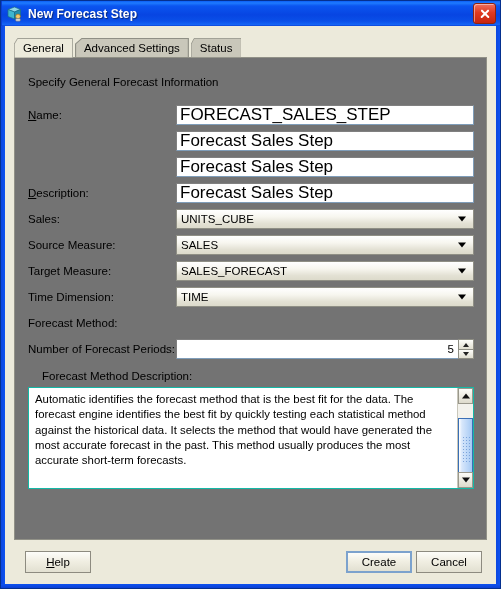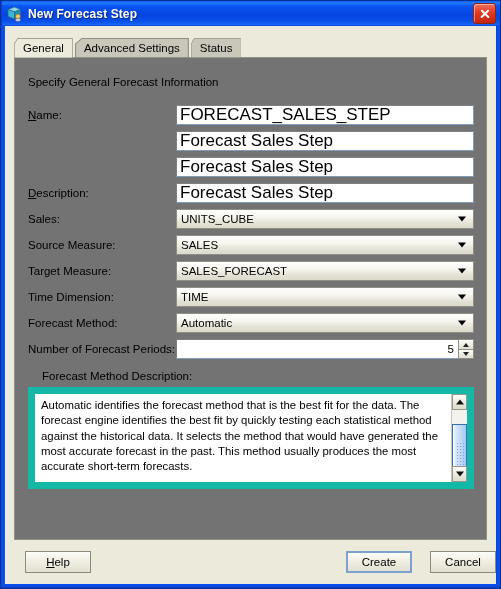--- a/index.html
+++ b/index.html
@@ -302,21 +302,21 @@
     font-size: 11.5px;
     color: #000;
     white-space: nowrap;
   }
   .desc-box {
     position: absolute;
     left: 13px;
     right: 12px;
     top: 329px;
     height: 102px;
-    border: 7px solid #14b8a6;
+    border: 1px solid #14b8a6;
     background: #ffffff;
     box-sizing: border-box;
     display: flex;
     overflow: hidden;
   }
   .desc-text {
     flex: 1 1 auto;
     padding: 4px 6px 4px 6px;
     font-size: 11.4px;
     color: #000;
@@ -399,21 +399,21 @@
     font-size: 11.5px;
     color: #000;
     cursor: pointer;
     display: flex;
     align-items: center;
     justify-content: center;
     padding: 0 10px;
   }
   .btn.help   { left: 20px;  width: 64px; }
   .btn.create { right: 84px; width: 60px; border: 2px solid #7ca2cd; }
-  .btn.cancel { right: 0; width: 60px; }
+  .btn.cancel { right: 14px; width: 60px; }
 </style>
 </head>
 <body>
 
 <div class="window">
 
   <div class="titlebar">
     <div class="title-icon">
       <svg viewBox="0 0 17 17" width="17" height="17">
         <polygon points="2,4.5 8.5,2 14.5,4.5 8.5,7 " fill="#8fd6e8" stroke="#1e6e85" stroke-width="0.7"></polygon>
@@ -528,26 +528,20 @@
             <div class="field-wrap">
               <div class="combo">
                 <span class="combo-text">TIME</span>
                 <span class="combo-arrow"></span>
               </div>
             </div>
           </div>
 
           <div class="row">
             <div class="row-label">Forecast Method:</div>
-            <div class="field-wrap">
-              <div class="combo">
-                <span class="combo-text">Automatic</span>
-                <span class="combo-arrow"></span>
-              </div>
-            </div>
           </div>
 
           <div class="row">
             <div class="row-label">Number of Forecast Periods:</div>
             <div class="field-wrap">
               <div class="spinner">
                 <input class="spinner-input" type="text" value="5" style="">
                 <div class="spinner-btns">
                   <div class="sp-btn up"></div>
                   <div class="sp-btn down"></div>

